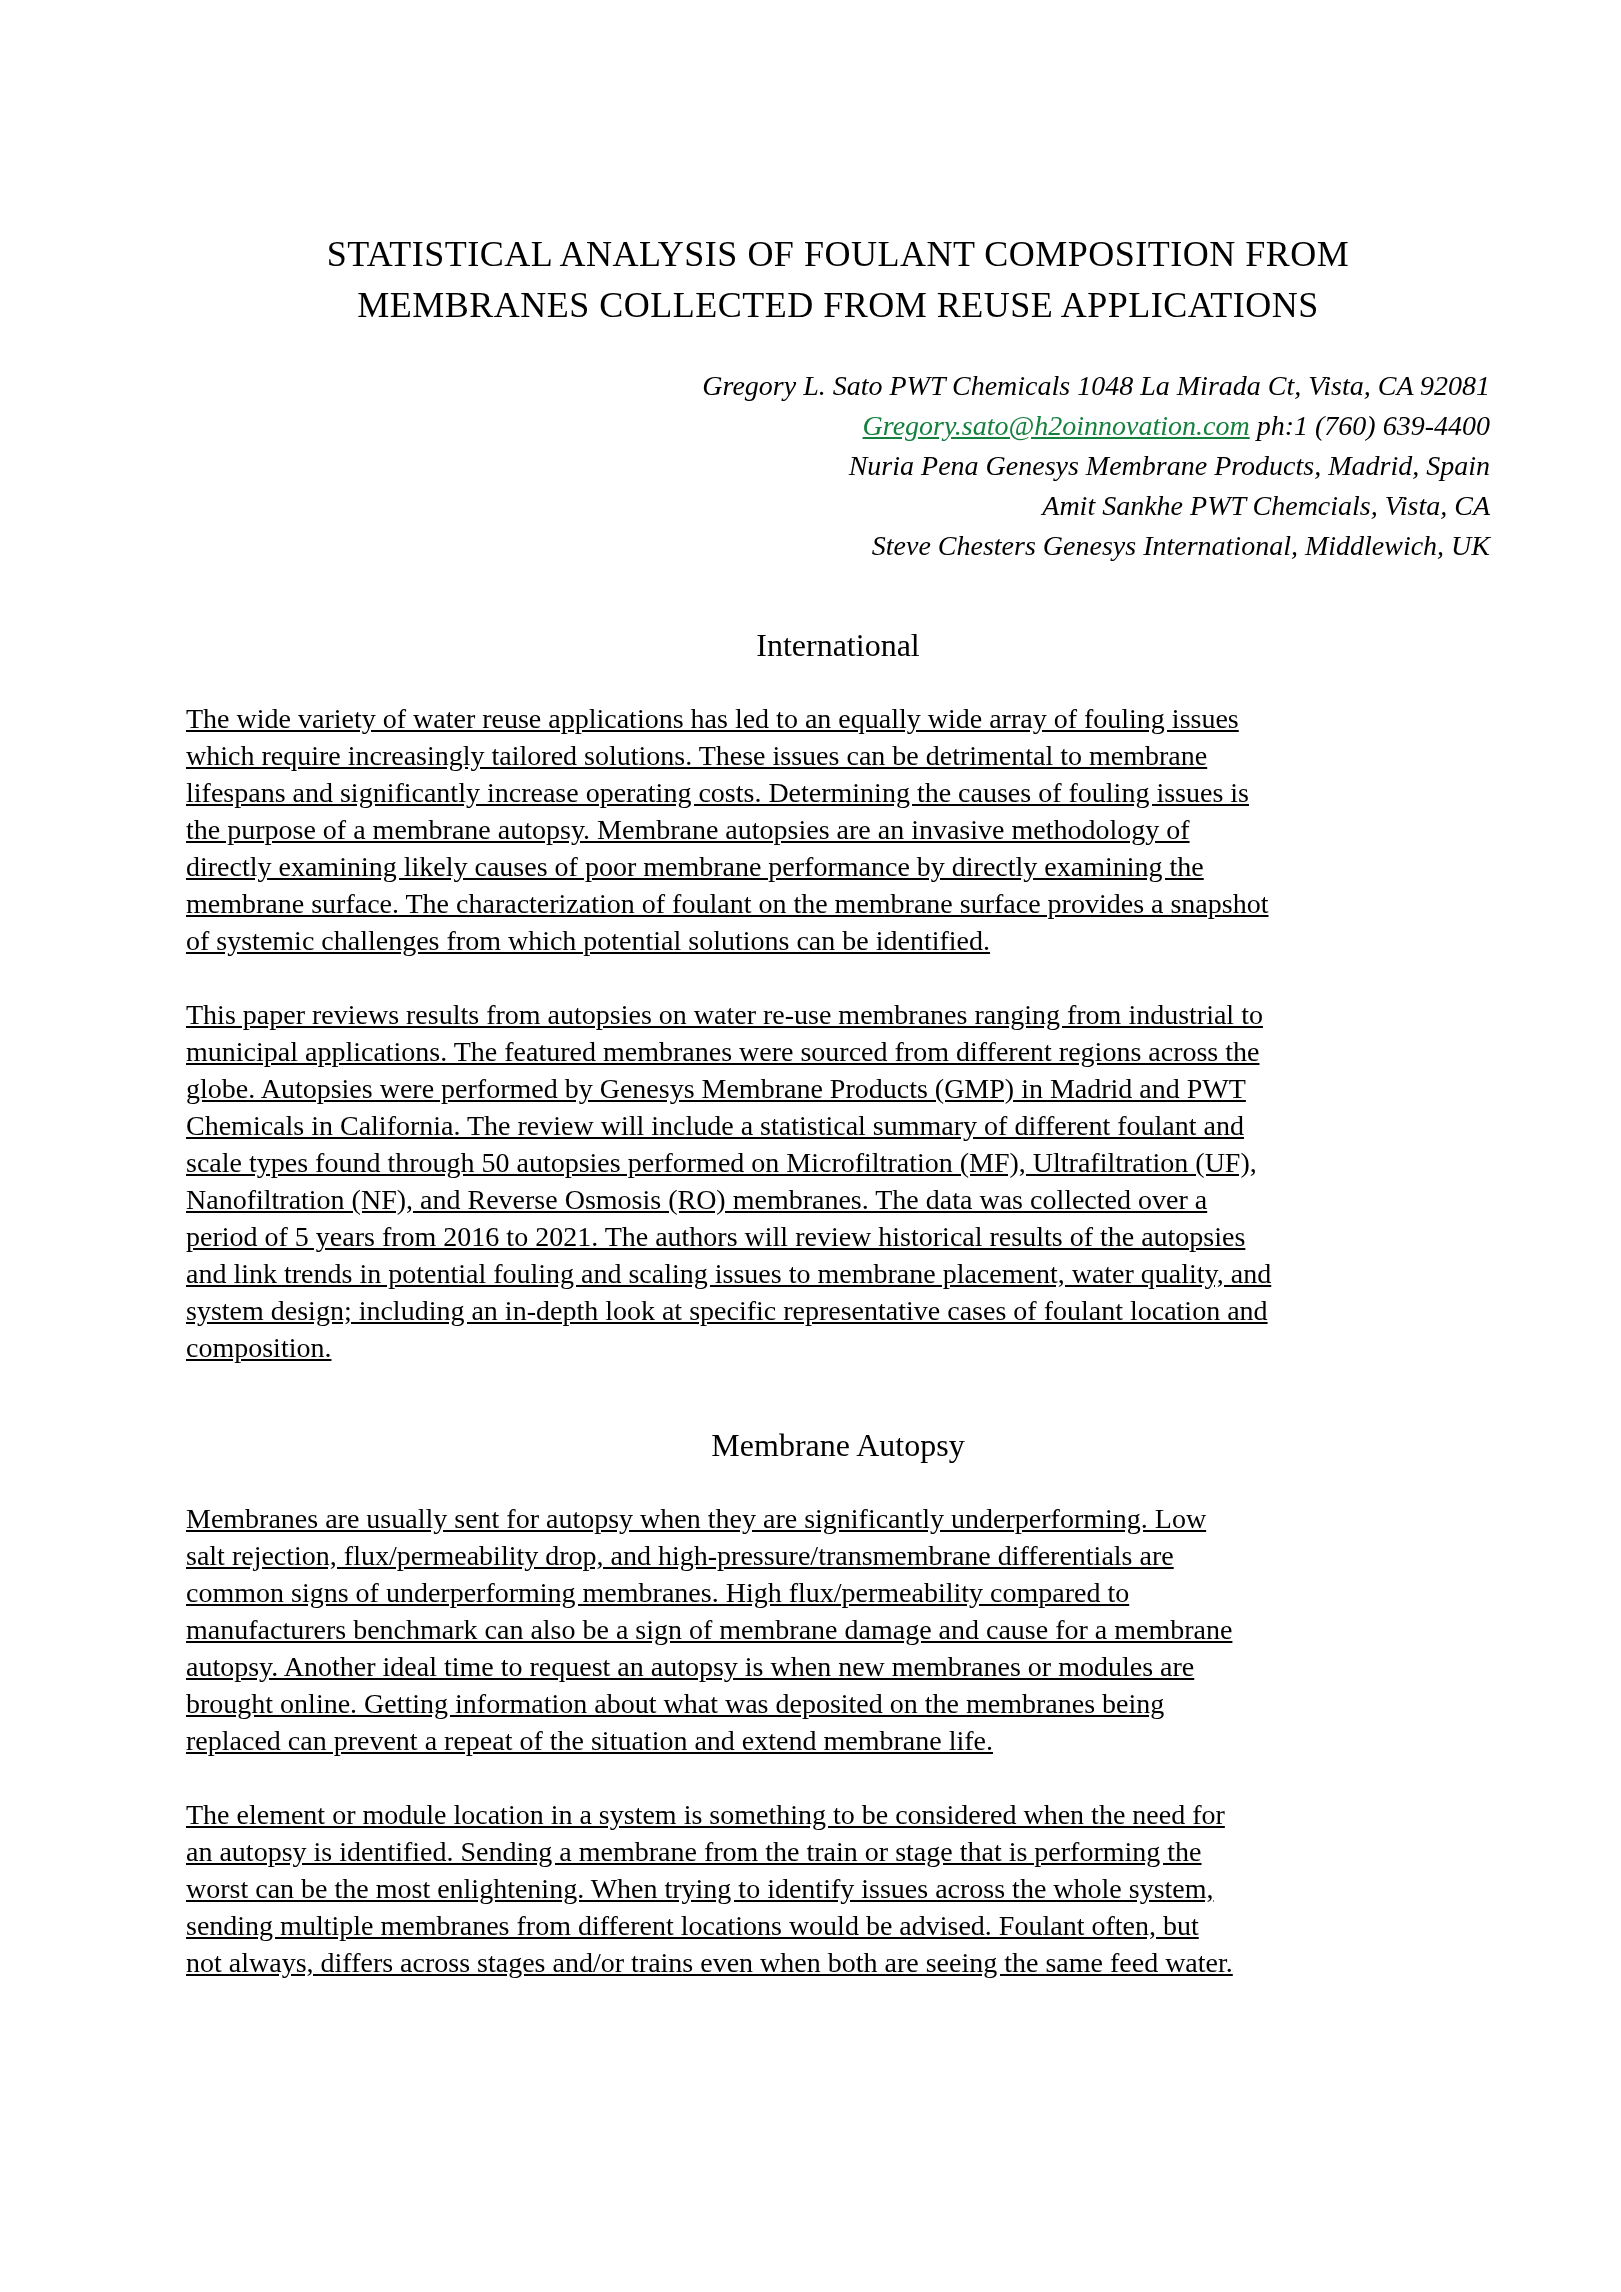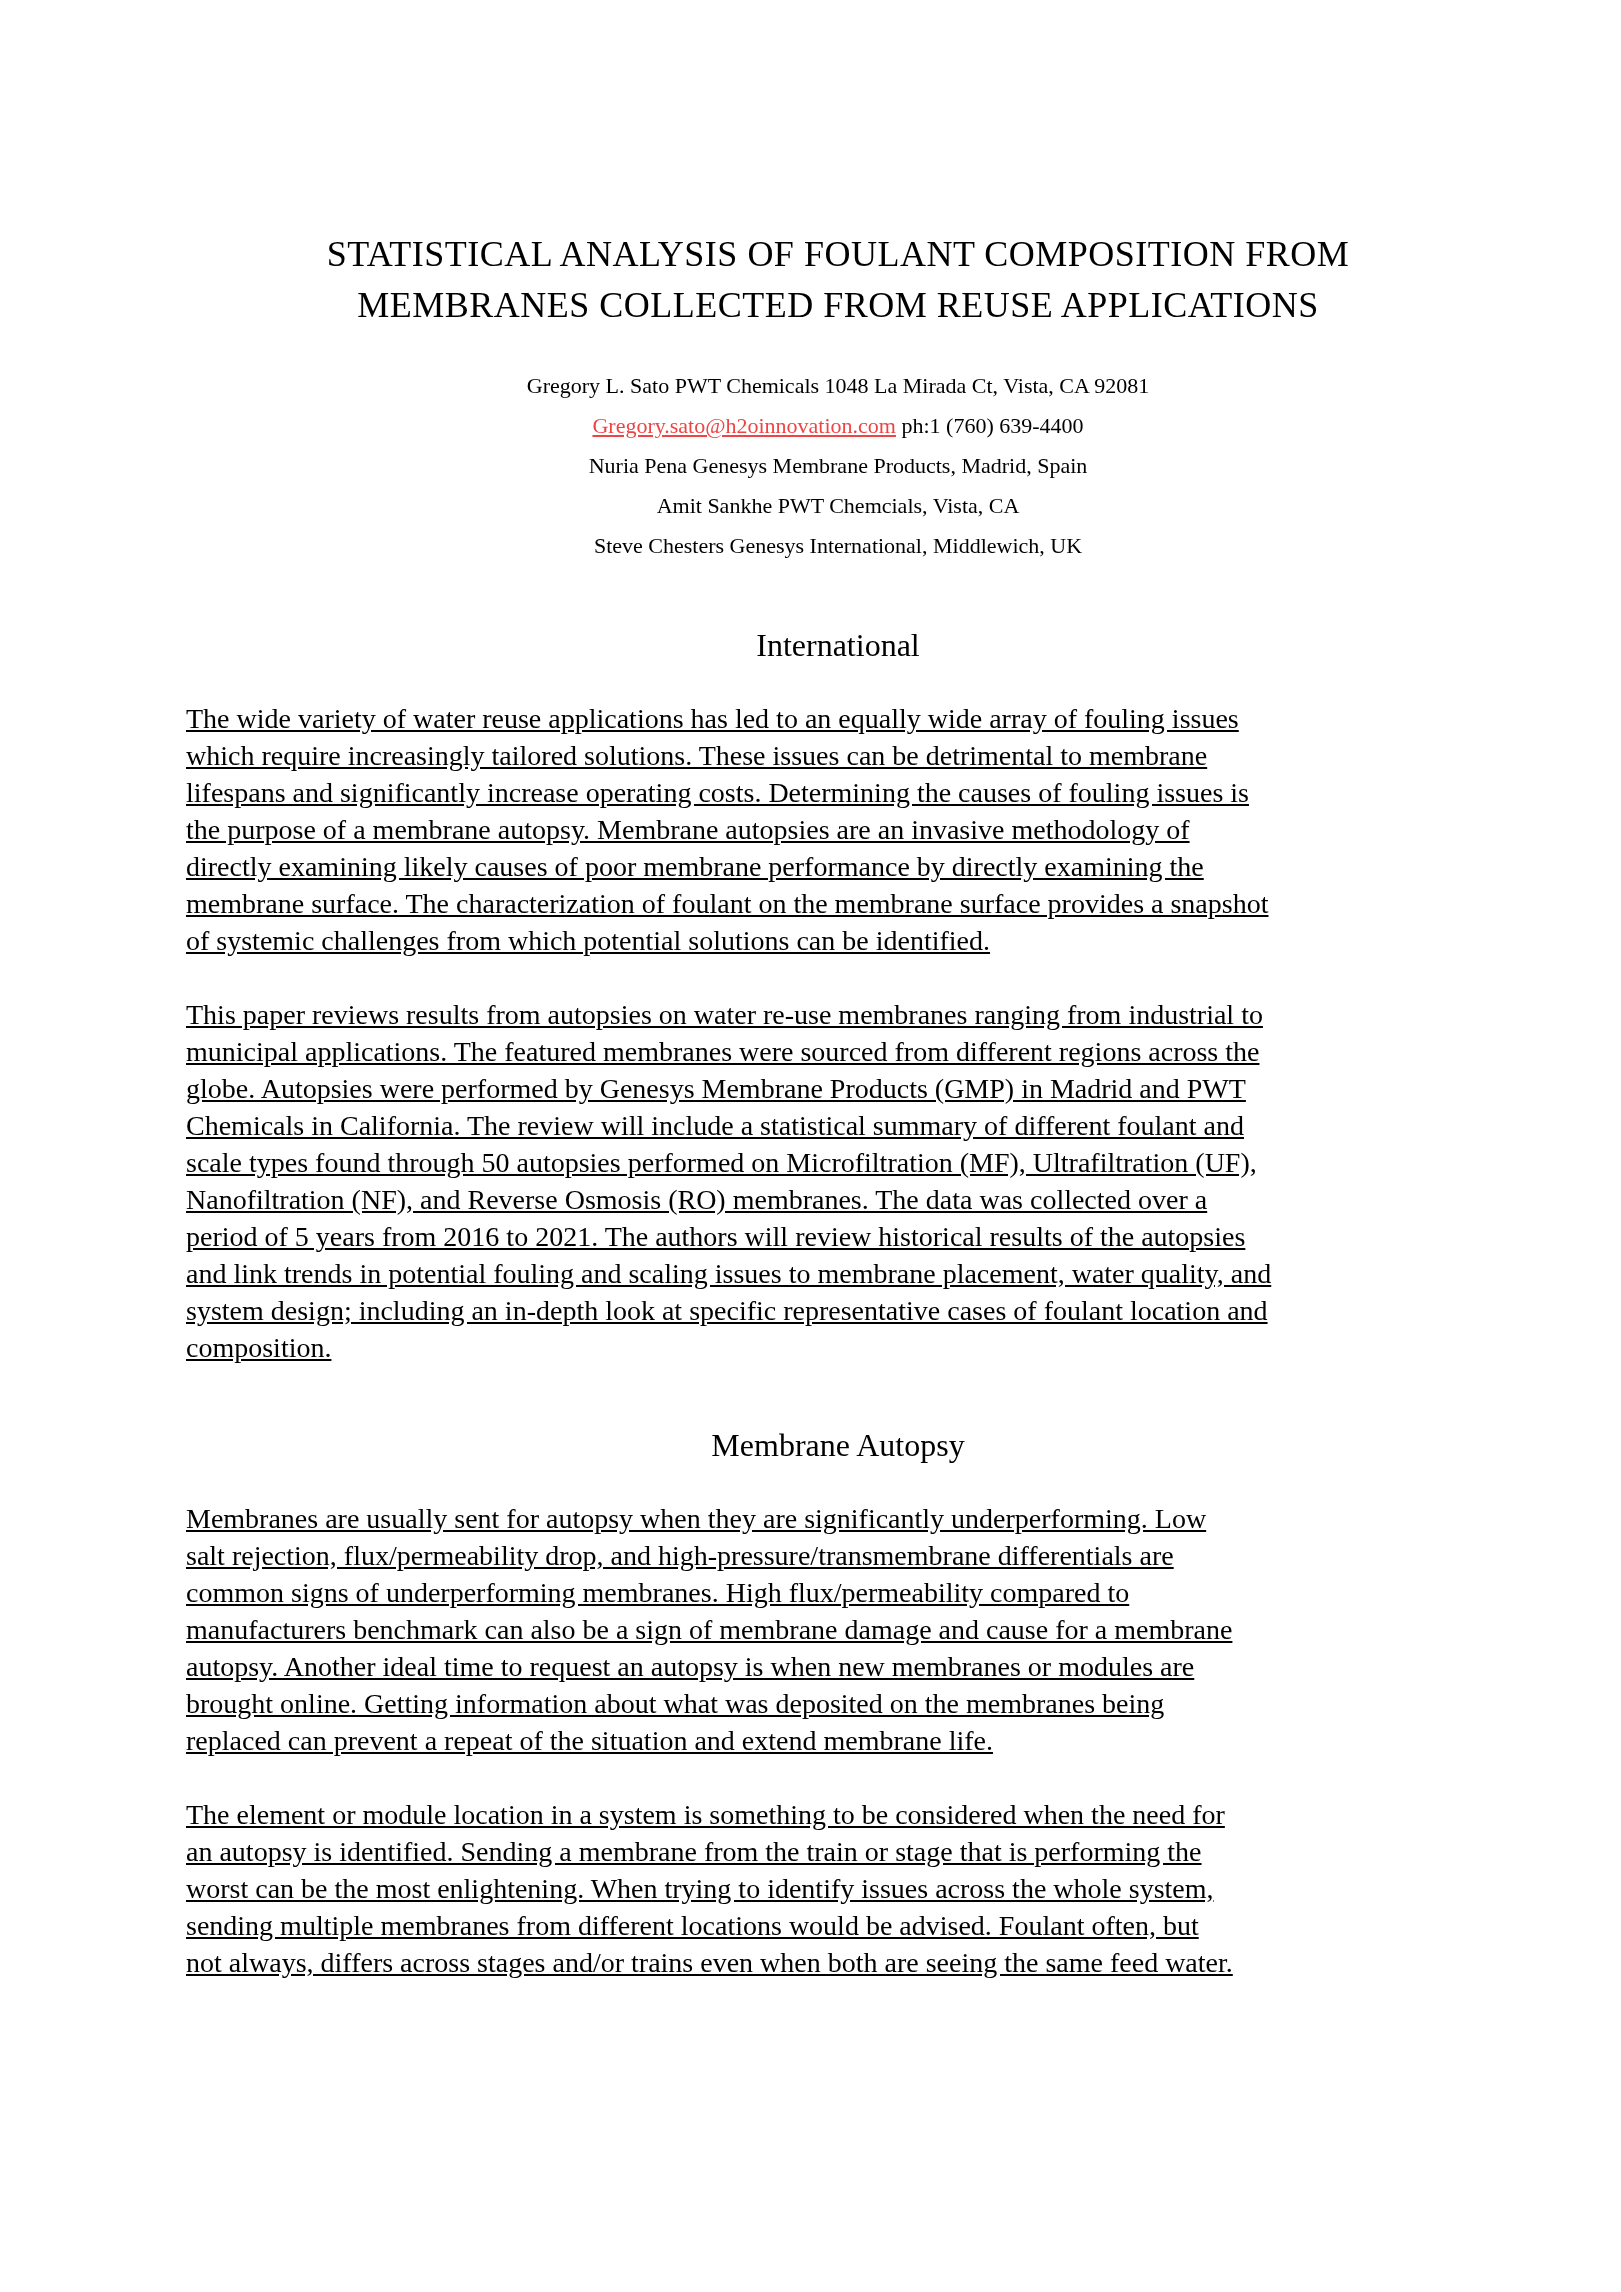--- a/index.html
+++ b/index.html
@@ -27,29 +27,30 @@
     text-align: center;
     font-size: 36px;
     line-height: 51px;
     font-weight: normal;
     white-space: pre-line;
     letter-spacing: 0.5px;
   }
   .authors {
     margin-top: 35px;
     width: 1304px;
-    text-align: center;
-    font-size: 22px;
+    text-align: right;
+    font-style: italic;
+    font-size: 28px;
   }
   .author-line {
     margin: 0;
     line-height: 40px;
   }
   .email-link {
-    color: #ef4444;
+    color: #15803d;
     text-decoration: underline;
     cursor: pointer;
   }
   .section-heading {
     margin: 54px 0 0 0;
     width: 1304px;
     text-align: center;
     font-size: 32px;
     line-height: 51px;
     font-weight: normal;

